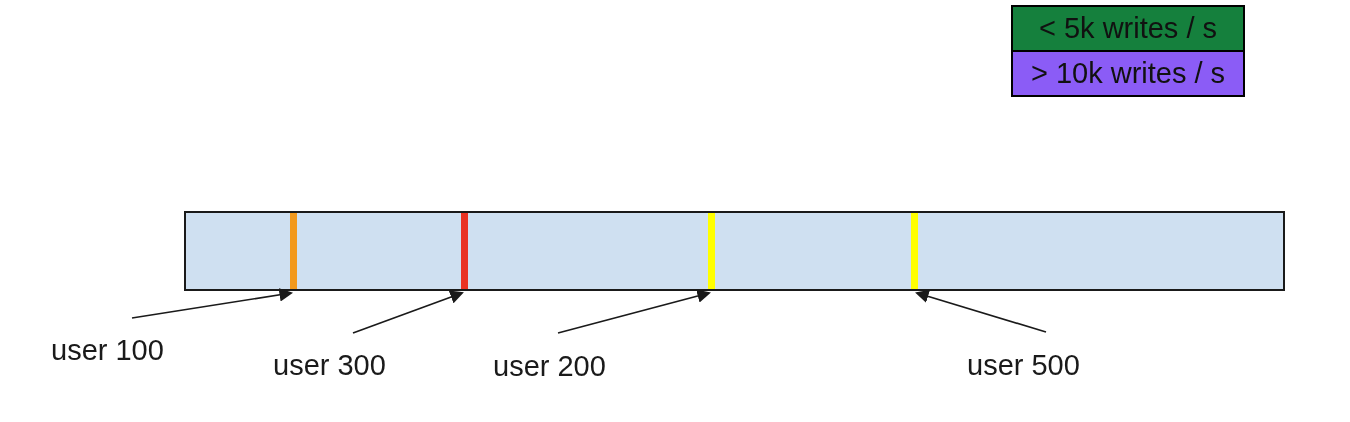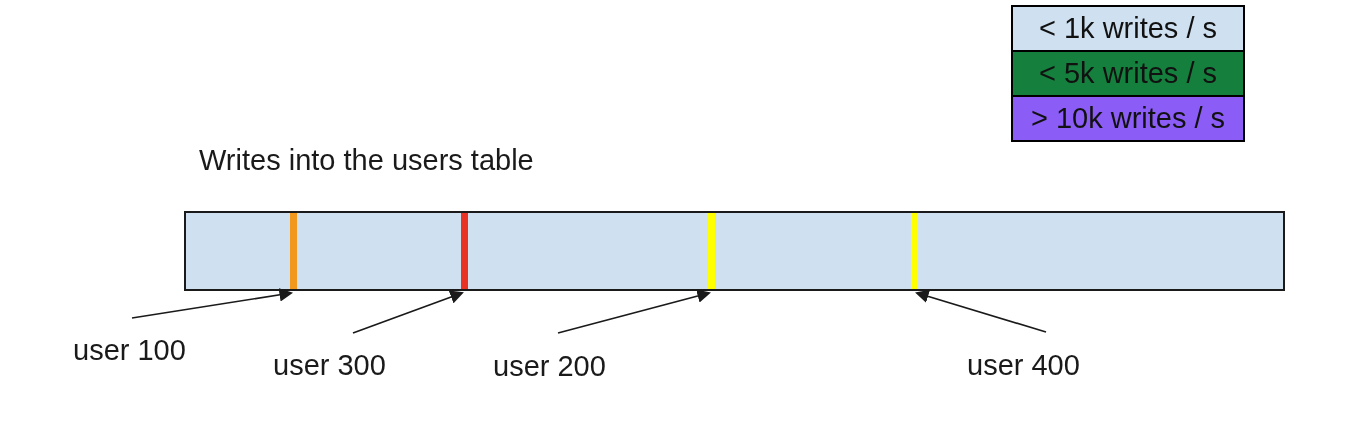--- a/index.html
+++ b/index.html
@@ -67,36 +67,32 @@
     width: 1350px;
     height: 422px;
     pointer-events: none;
   }
   .user-label {
     position: absolute;
     font-size: 29px;
     color: #1a1a1a;
     white-space: nowrap;
   }
-  #label-u100 { left: 73px;  top: 334px; }
+  #label-u100 { left: 51px;  top: 334px; }
   #label-u200 { left: 273px; top: 349px; }
   #label-u300 { left: 493px; top: 350px; }
   #label-u400 { left: 967px; top: 349px; }
 </style>
 </head>
 <body>
 
 <div class="canvas">
 
-  <div class="title">Writes into the users table</div>
 
   <div class="legend">
-    <div class="legend-row" style="background: rgb(207, 224, 241);">
-      <span class="legend-label">&lt; 1k writes / s</span>
-    </div>
     <div class="legend-row" style="background: #15803d;">
       <span class="legend-label">&lt; 5k writes / s</span>
     </div>
     <div class="legend-row" style="background: #8b5cf6;">
       <span class="legend-label">&gt; 10k writes / s</span>
     </div>
   </div>
 
   <div class="bar" style="background: rgb(207, 224, 241);">
     <div class="stripe" style="left: 104px; background: rgb(242, 153, 29);"></div>
@@ -113,15 +109,15 @@
     </defs>
     <line x1="132" y1="318" x2="291" y2="293" stroke="#1a1a1a" stroke-width="1.7" marker-end="url(#ah)"></line>
     <line x1="353" y1="333" x2="462" y2="293" stroke="#1a1a1a" stroke-width="1.7" marker-end="url(#ah)"></line>
     <line x1="558" y1="333" x2="709" y2="293" stroke="#1a1a1a" stroke-width="1.7" marker-end="url(#ah)"></line>
     <line x1="1046" y1="332" x2="917" y2="293" stroke="#1a1a1a" stroke-width="1.7" marker-end="url(#ah)"></line>
   </svg>
 
   <div id="label-u100" class="user-label">user 100</div>
   <div id="label-u200" class="user-label">user 300</div>
   <div id="label-u300" class="user-label">user 200</div>
-  <div id="label-u400" class="user-label">user 400</div>
+  <div id="label-u400" class="user-label">user 500</div>
 
 </div>
 
 </body></html>

